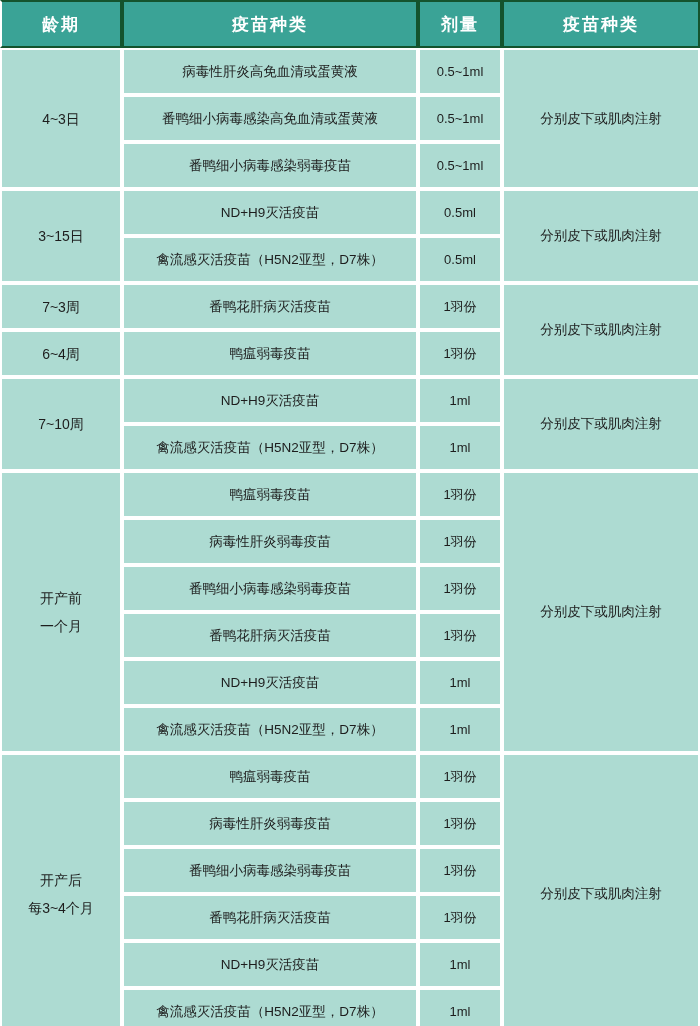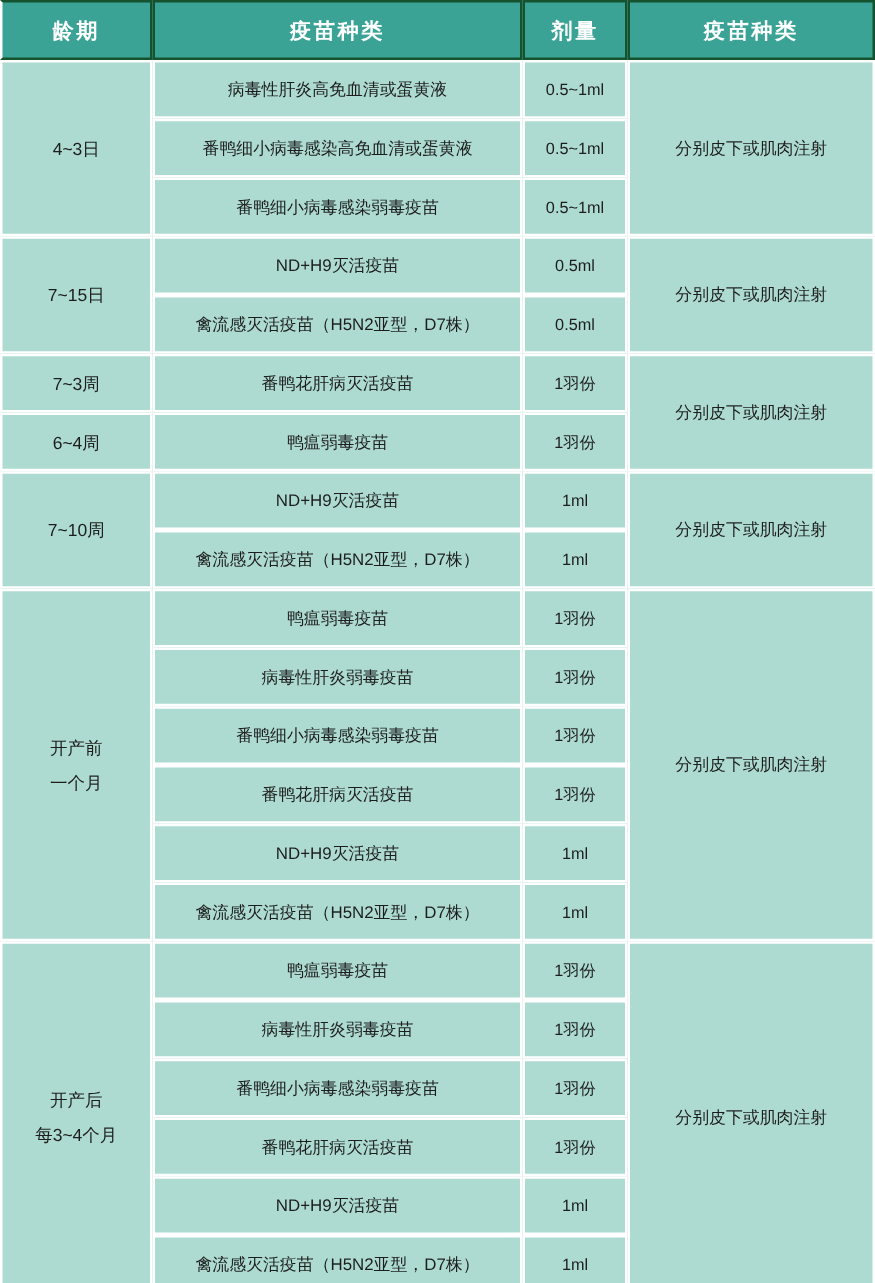--- a/index.html
+++ b/index.html
@@ -102,21 +102,21 @@
         <tr class="rowline">
           <td class="cell vac">番鸭细小病毒感染高免血清或蛋黄液</td>
           <td class="cell dose">0.5~1ml</td>
         </tr>
         <tr class="rowline">
           <td class="cell vac">番鸭细小病毒感染弱毒疫苗</td>
           <td class="cell dose">0.5~1ml</td>
         </tr>
         <tr class="rowline">
           <td class="cell age" rowspan="2">
-            <span class="age-line2">7~15日</span>
+            <span class="age-line2">3~15日</span>
           </td>
           <td class="cell vac">ND+H9灭活疫苗</td>
           <td class="cell dose">0.5ml</td>
           <td class="cell route" rowspan="2">分别皮下或肌肉注射</td>
         </tr>
         <tr class="rowline">
           <td class="cell vac">禽流感灭活疫苗（H5N2亚型，D7株）</td>
           <td class="cell dose">0.5ml</td>
         </tr>
         <tr class="rowline">

